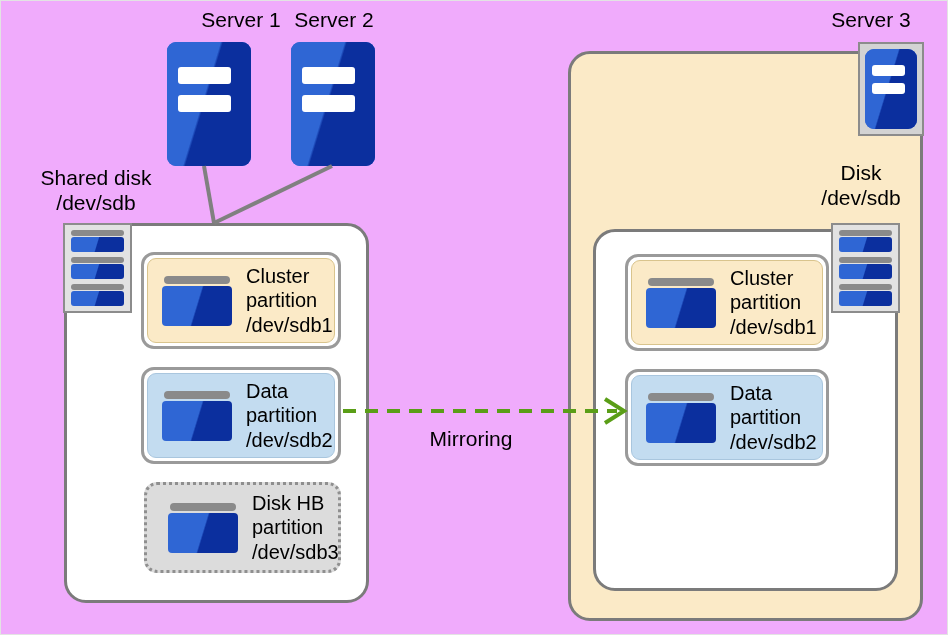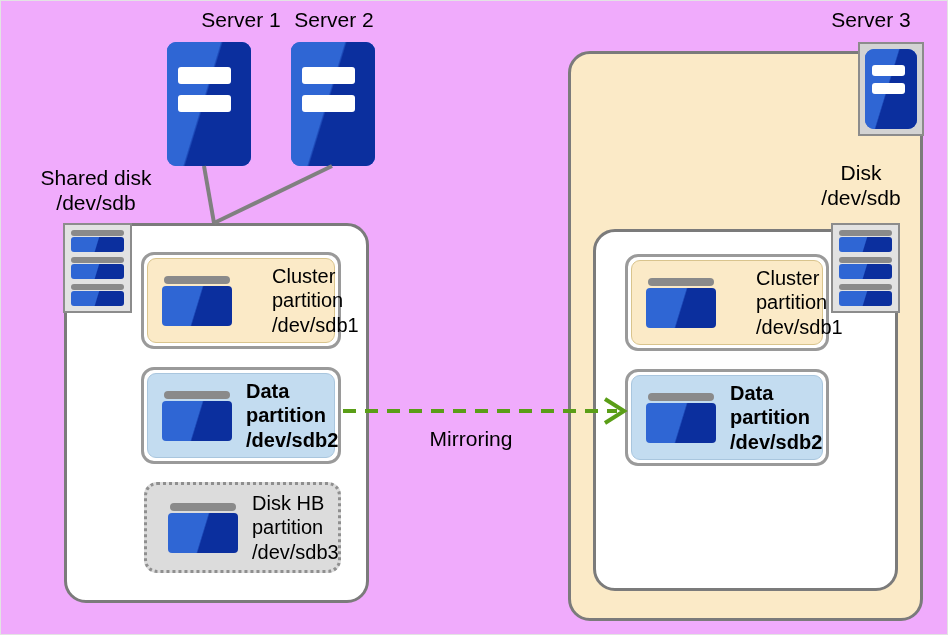--- a/index.html
+++ b/index.html
@@ -102,22 +102,22 @@
     border: 3px solid #9a9a9a;
     padding: 3px;
   }
   .part .inner {
     width: 100%; height: 100%;
     border-radius: 9px;
     display: flex;
     align-items: center;
     padding-left: 14px;
   }
-  .part.cluster .inner { background: #fbeac7; border: 1px solid #d9c48d; gap: 26px; }
-  .part.data    .inner { background: #c3dcf0; border: 1px solid #a9c6de; font-weight: bold; }
+  .part.cluster .inner { background: #fbeac7; border: 1px solid #d9c48d; }
+  .part.data    .inner { background: #c3dcf0; border: 1px solid #a9c6de; }
   .part.hb {
     border: 3px dotted #8f8f8f;
     background: #dcdcdc;
     padding: 7px;
   }
   .part.hb .inner { background: transparent; border: none; }
 
   .part-icon {
     position: relative;
     width: 70px;

